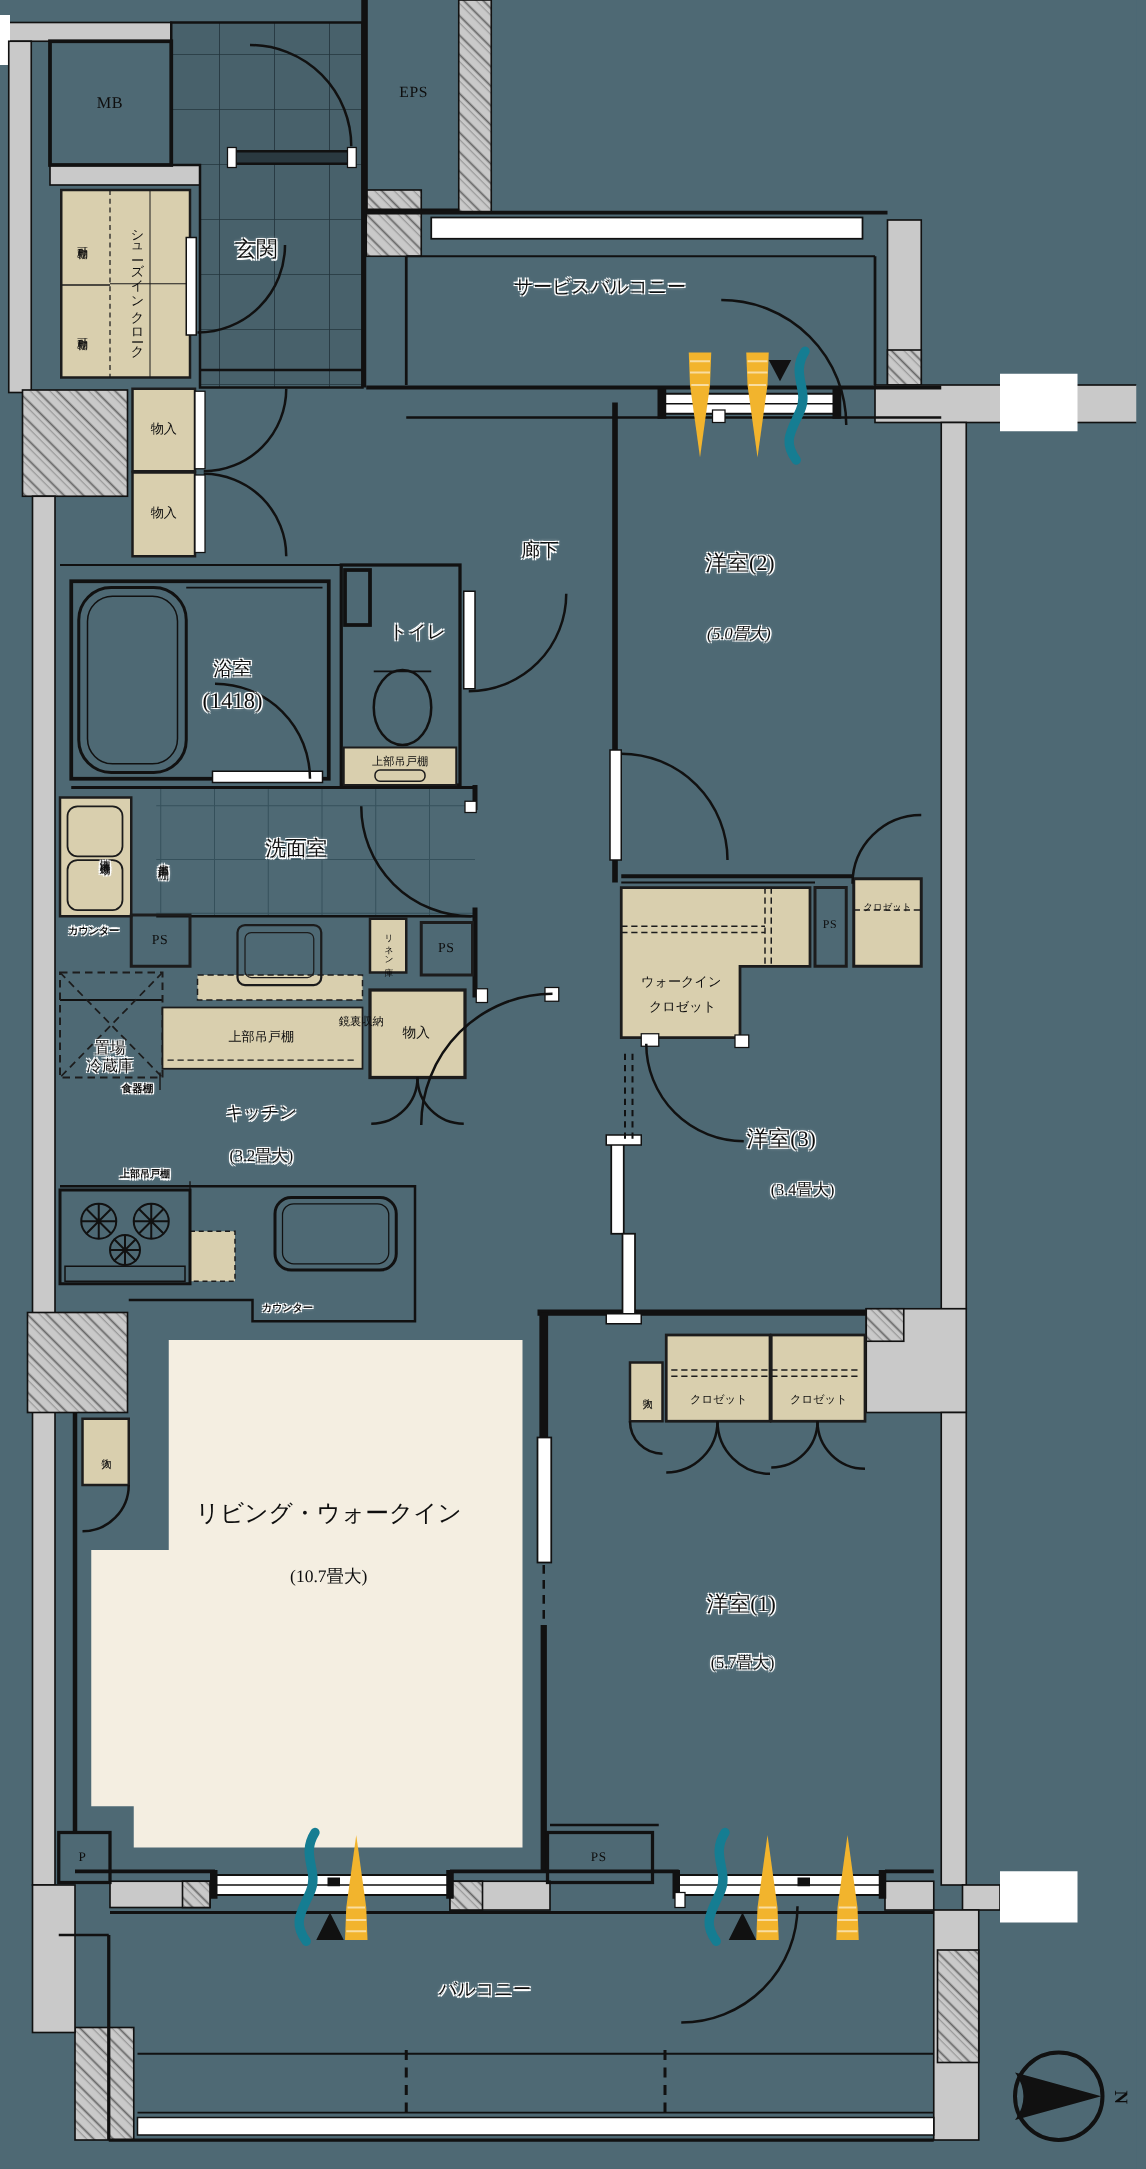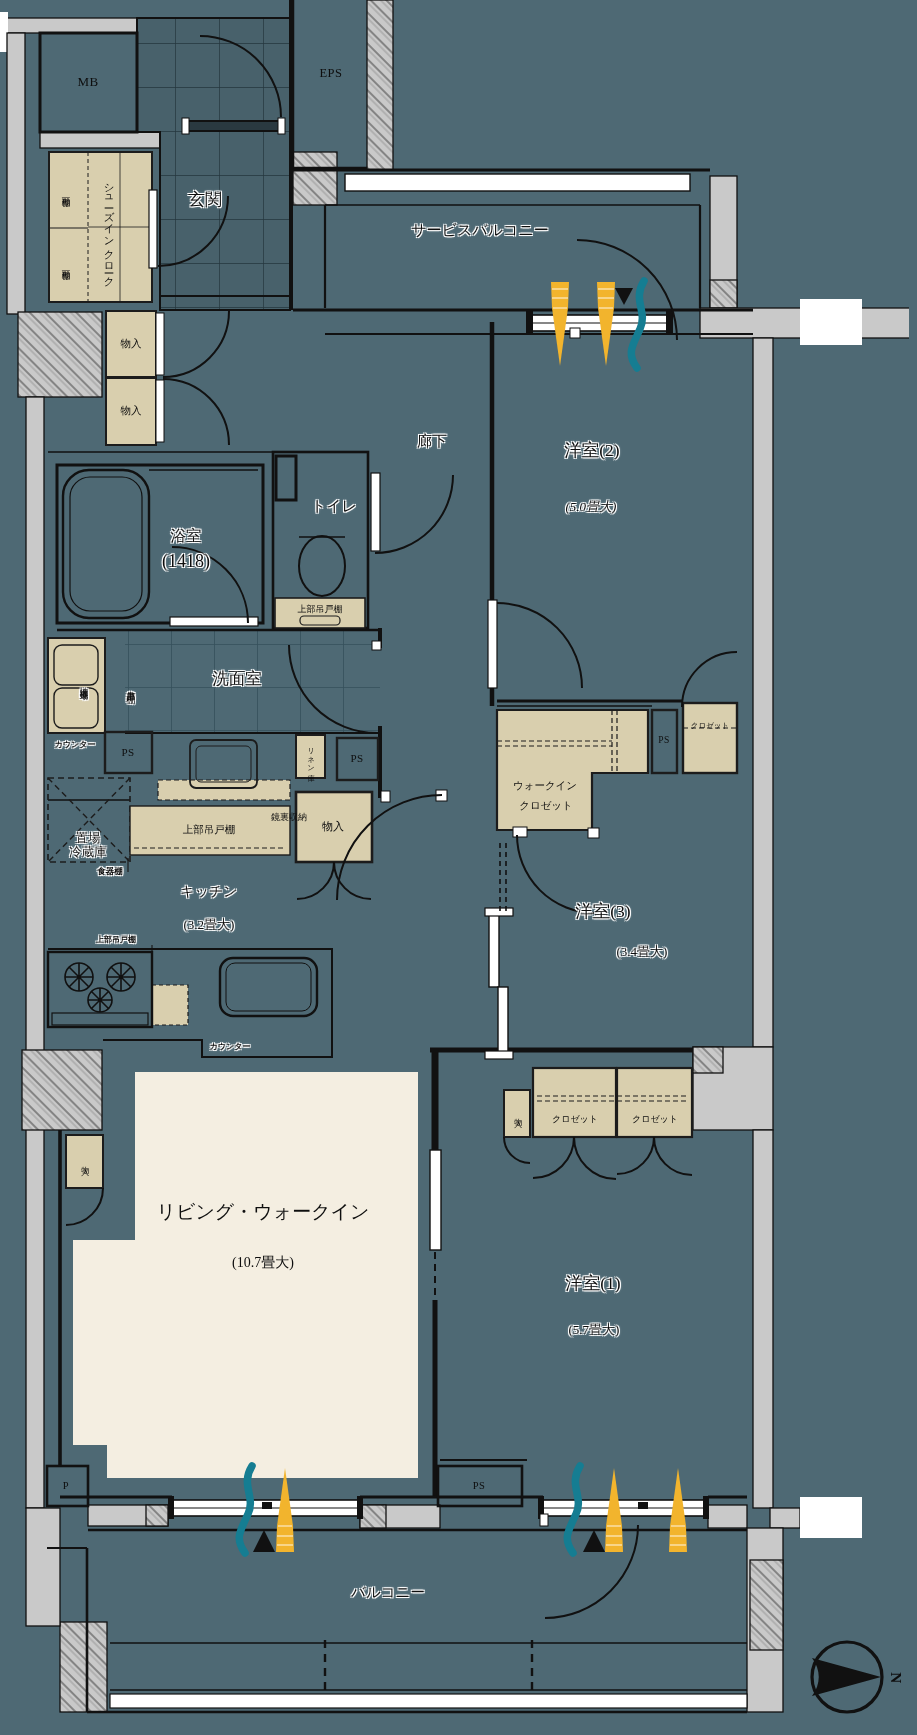--- a/index.html
+++ b/index.html
@@ -309,21 +309,21 @@
 <div class="lbl" style="left:209px;top:830px;font-size:10.5px;">上部吊戸棚</div>
 <div class="lbl" style="left:333px;top:827px;font-size:11px;">物入</div>
 <div class="lbl halo" style="left:209px;top:892px;font-size:14px;">キッチン</div>
 <div class="lbl halo" style="left:209px;top:925px;font-size:13px;">(3.2畳大)</div>
 <div class="lbl tiny halo" style="left:116px;top:940px;font-size:8px;">上部吊戸棚</div>
 <div class="lbl tiny halo" style="left:230px;top:1047px;font-size:8px;">カウンター</div>
 <div class="lbl" style="left:545px;top:786px;font-size:10.5px;">ウォークイン</div>
 <div class="lbl" style="left:546px;top:806px;font-size:10.5px;">クロゼット</div>
 <div class="lbl ser" style="left:664px;top:741px;font-size:9.5px;">PS</div>
 <div class="lbl" style="left:710px;top:726px;font-size:7.5px;">クロゼット</div>
-<div class="lbl halo" style="left:603px;top:911px;font-size:17.5px;">洋室(3)</div>
+<div class="lbl halo" style="left:625px;top:911px;font-size:17.5px;">洋室(3)</div>
 <div class="lbl halo" style="left:628px;top:952px;font-size:13px;padding-left:28px;">(3.4畳大)</div>
 <div class="lbl vert" style="left:517px;top:1113px;font-size:8px;">物入</div>
 <div class="lbl" style="left:575px;top:1120px;font-size:9px;">クロゼット</div>
 <div class="lbl" style="left:655px;top:1120px;font-size:9px;">クロゼット</div>
 <div class="lbl" style="left:263px;top:1212px;font-size:19px;">リビング・ウォークイン</div>
 <div class="lbl" style="left:263px;top:1263px;font-size:14px;">(10.7畳大)</div>
 <div class="lbl vert" style="left:84px;top:1161px;font-size:8px;">物入</div>
 <div class="lbl halo" style="left:593px;top:1283px;font-size:17.5px;">洋室(1)</div>
 <div class="lbl halo" style="left:594px;top:1330px;font-size:13px;">(5.7畳大)</div>
 <div class="lbl ser" style="left:66px;top:1486px;font-size:10.5px;">P</div>

